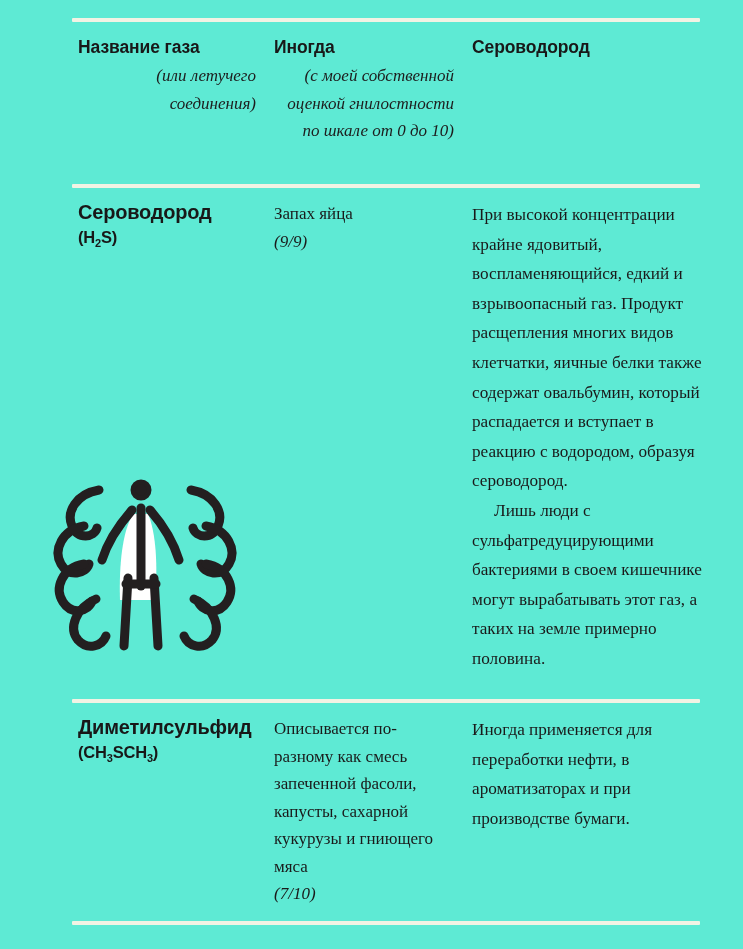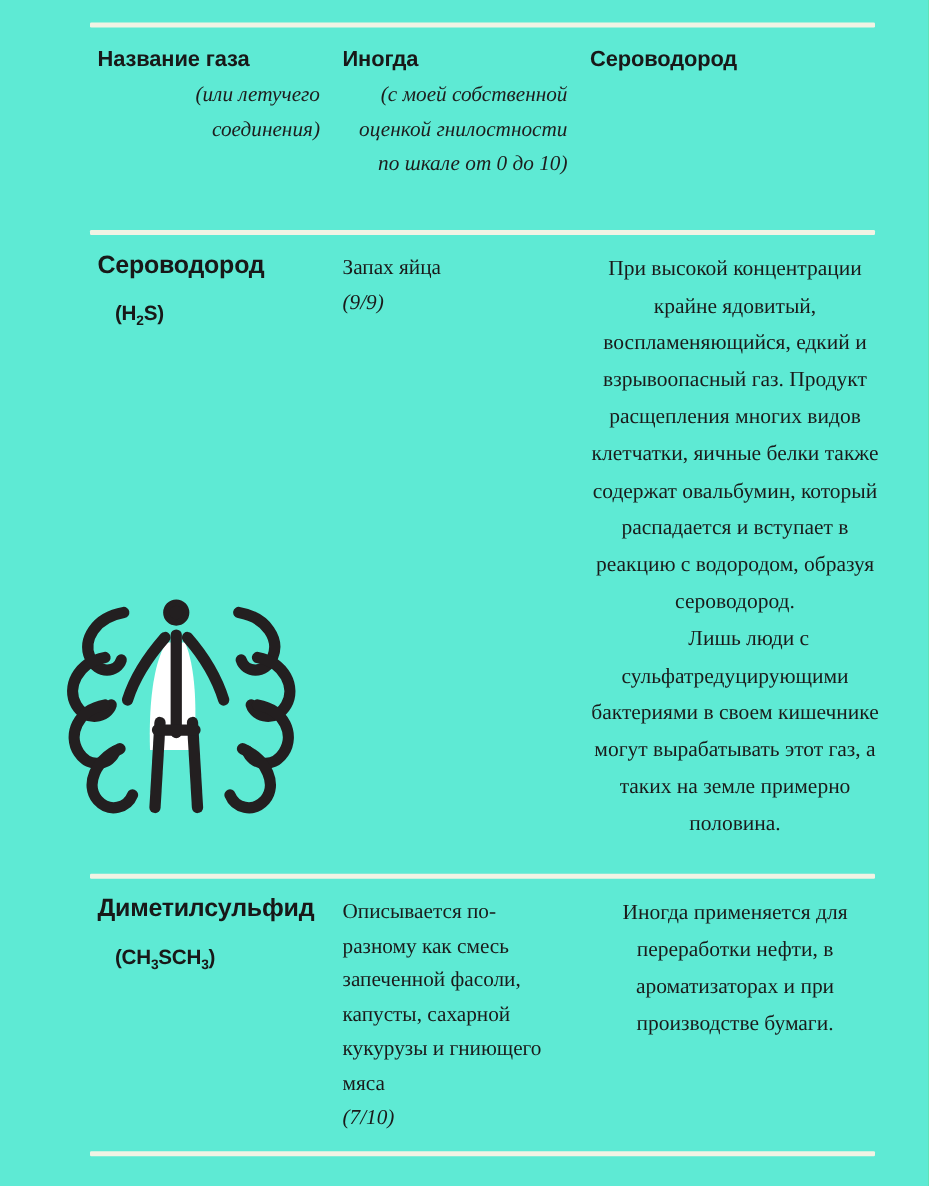--- a/index.html
+++ b/index.html
@@ -88,21 +88,21 @@
     line-height: 25px;
     margin: 0;
     letter-spacing: -0.2px;
   }
   .gas-formula {
     font-family: "Liberation Sans", "DejaVu Sans", sans-serif;
     font-weight: bold;
     font-size: 16.5px;
     color: #181818;
     line-height: 25px;
-    margin: 14px;
+    margin: 0;
     letter-spacing: -0.2px;
   }
   .gas-formula sub {
     font-size: 11px;
     line-height: 0;
     vertical-align: baseline;
     position: relative;
     top: 4px;
   }
 
@@ -121,21 +121,21 @@
     line-height: 27.5px;
     margin: 0;
   }
 
   .notes-text {
     font-family: "Liberation Serif", "DejaVu Serif", serif;
     font-size: 17.2px;
     color: #1a1a1a;
     line-height: 29.6px;
     margin: 0;
-    text-align: center;
+    text-align: left;
     hyphens: manual;
   }
   .notes-text.indent {
     text-indent: 22px;
   }
 
   
   .illustration {
     position: absolute;
     left: 36px;

